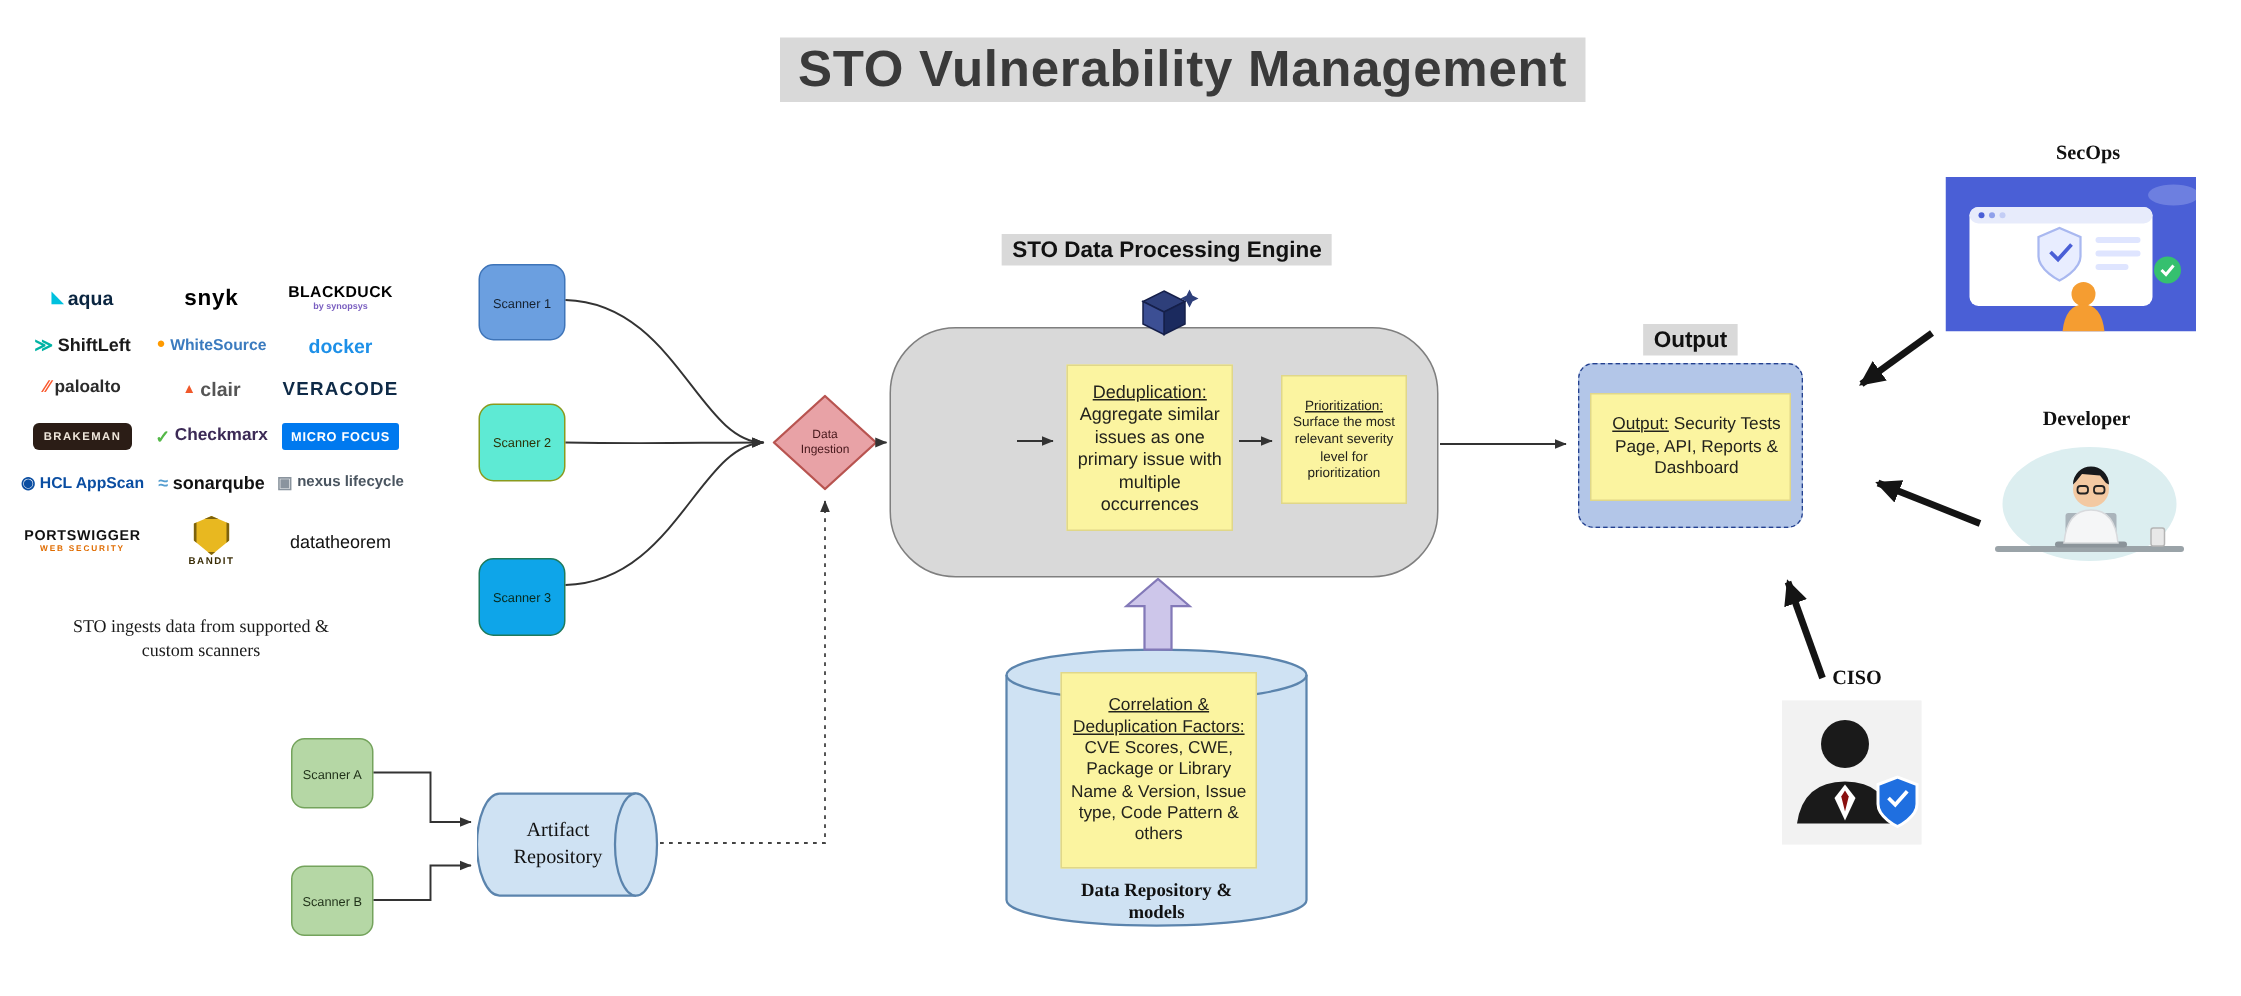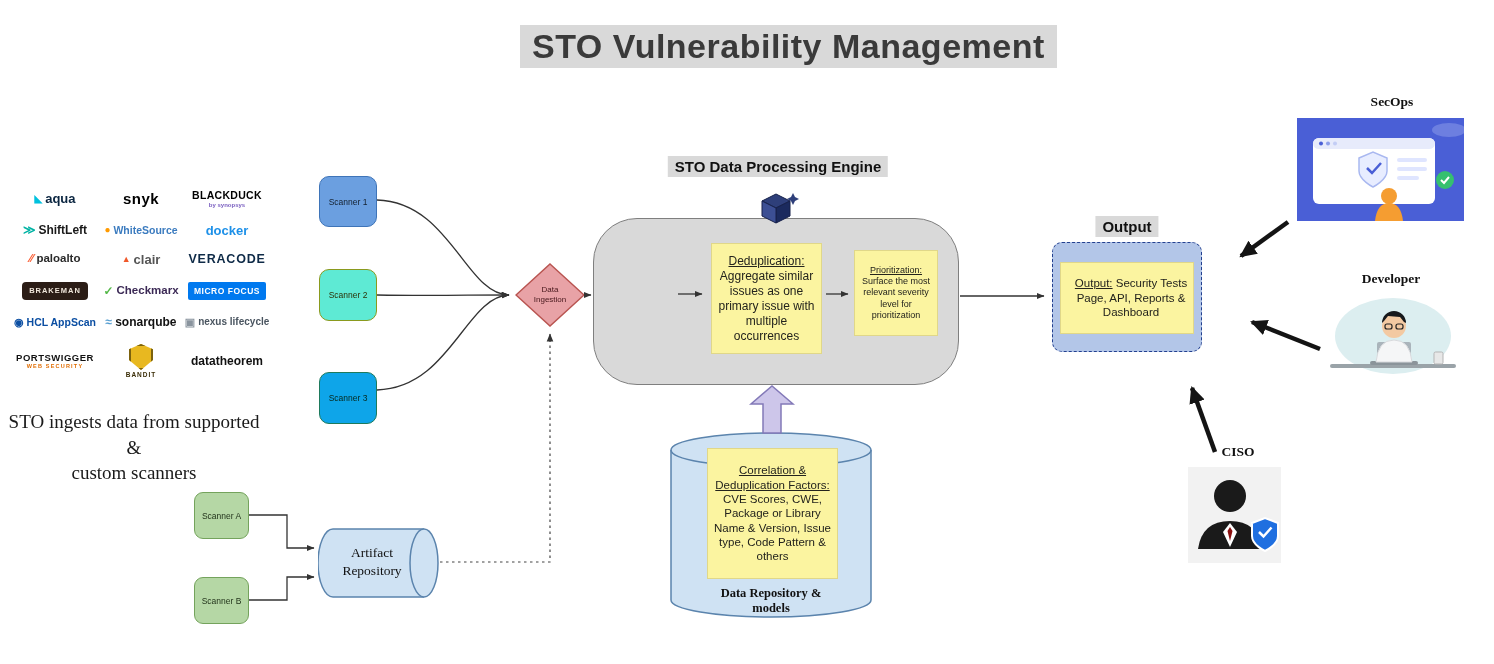--- a/index.html
+++ b/index.html
@@ -40,24 +40,24 @@
   .l-appscan { font-size:10.5px; color:#0b4ea2; } .l-appscan .ic { color:#0b4ea2; font-size:11px; }
   .l-sonarqube { font-size:12px; color:#111; } .l-sonarqube .ic { color:#549dd0; }
   .l-nexus { font-size:10px; color:#4a5560; font-weight:600; } .l-nexus .ic { color:#8a949e; font-size:11px; }
   .l-portswigger { flex-direction:column; gap:1px; }
   .l-portswigger .main { font-size:9.5px; color:#111; letter-spacing:.5px; }
   .l-portswigger .sub { font-size:5.5px; color:#e06c00; letter-spacing:1.2px; font-weight:600; }
   .l-bandit { flex-direction:column; gap:2px; }
   .l-bandit .badge { width:24px; height:26px; background:#e8b820; border:2px solid #7c620e;
                      clip-path:polygon(50% 0,100% 20%,100% 62%,50% 100%,0 62%,0 20%); }
   .l-bandit .blabel { font-size:6.5px; color:#3a2d07; letter-spacing:1px; }
-  .l-datatheorem { font-size:12px; color:#111; font-weight:700;justify-content:flex-end; }
+  .l-datatheorem { font-size:12px; color:#111; font-weight:400;justify-content:flex-end; }
 
   .caption { position:absolute; left:8px; top:409px; width:252px; text-align:center;
-             font-family:"Liberation Serif", serif; font-size:19px; color:#1a1a1a; line-height:1.35; }
+             font-family:"Liberation Serif", serif; font-size:12px; color:#1a1a1a; line-height:1.35; }
 
   
   .sbox { position:absolute; width:58px; border-radius:10px; display:flex; align-items:center;
           justify-content:center; font-size:8.5px; color:#14202e; border:1px solid; }
   #s1 { left:319px; top:176px; height:51px; background:#6b9fe0; border-color:#3e74b8; }
   #s2 { left:319px; top:269px; height:52px; background:#5eead4; border-color:#8a9a1e; color:#2c3208; }
   #s3 { left:319px; top:372px; height:52px; background:#0ea5e9; border-color:#1e7a5c; color:#06281c; }
   .cbox { position:absolute; width:55px; height:47px; border-radius:9px; background:#b5d7a5;
           border:1px solid #74a35c; font-size:8.5px; color:#1f3018; display:flex;
           align-items:center; justify-content:center; }

